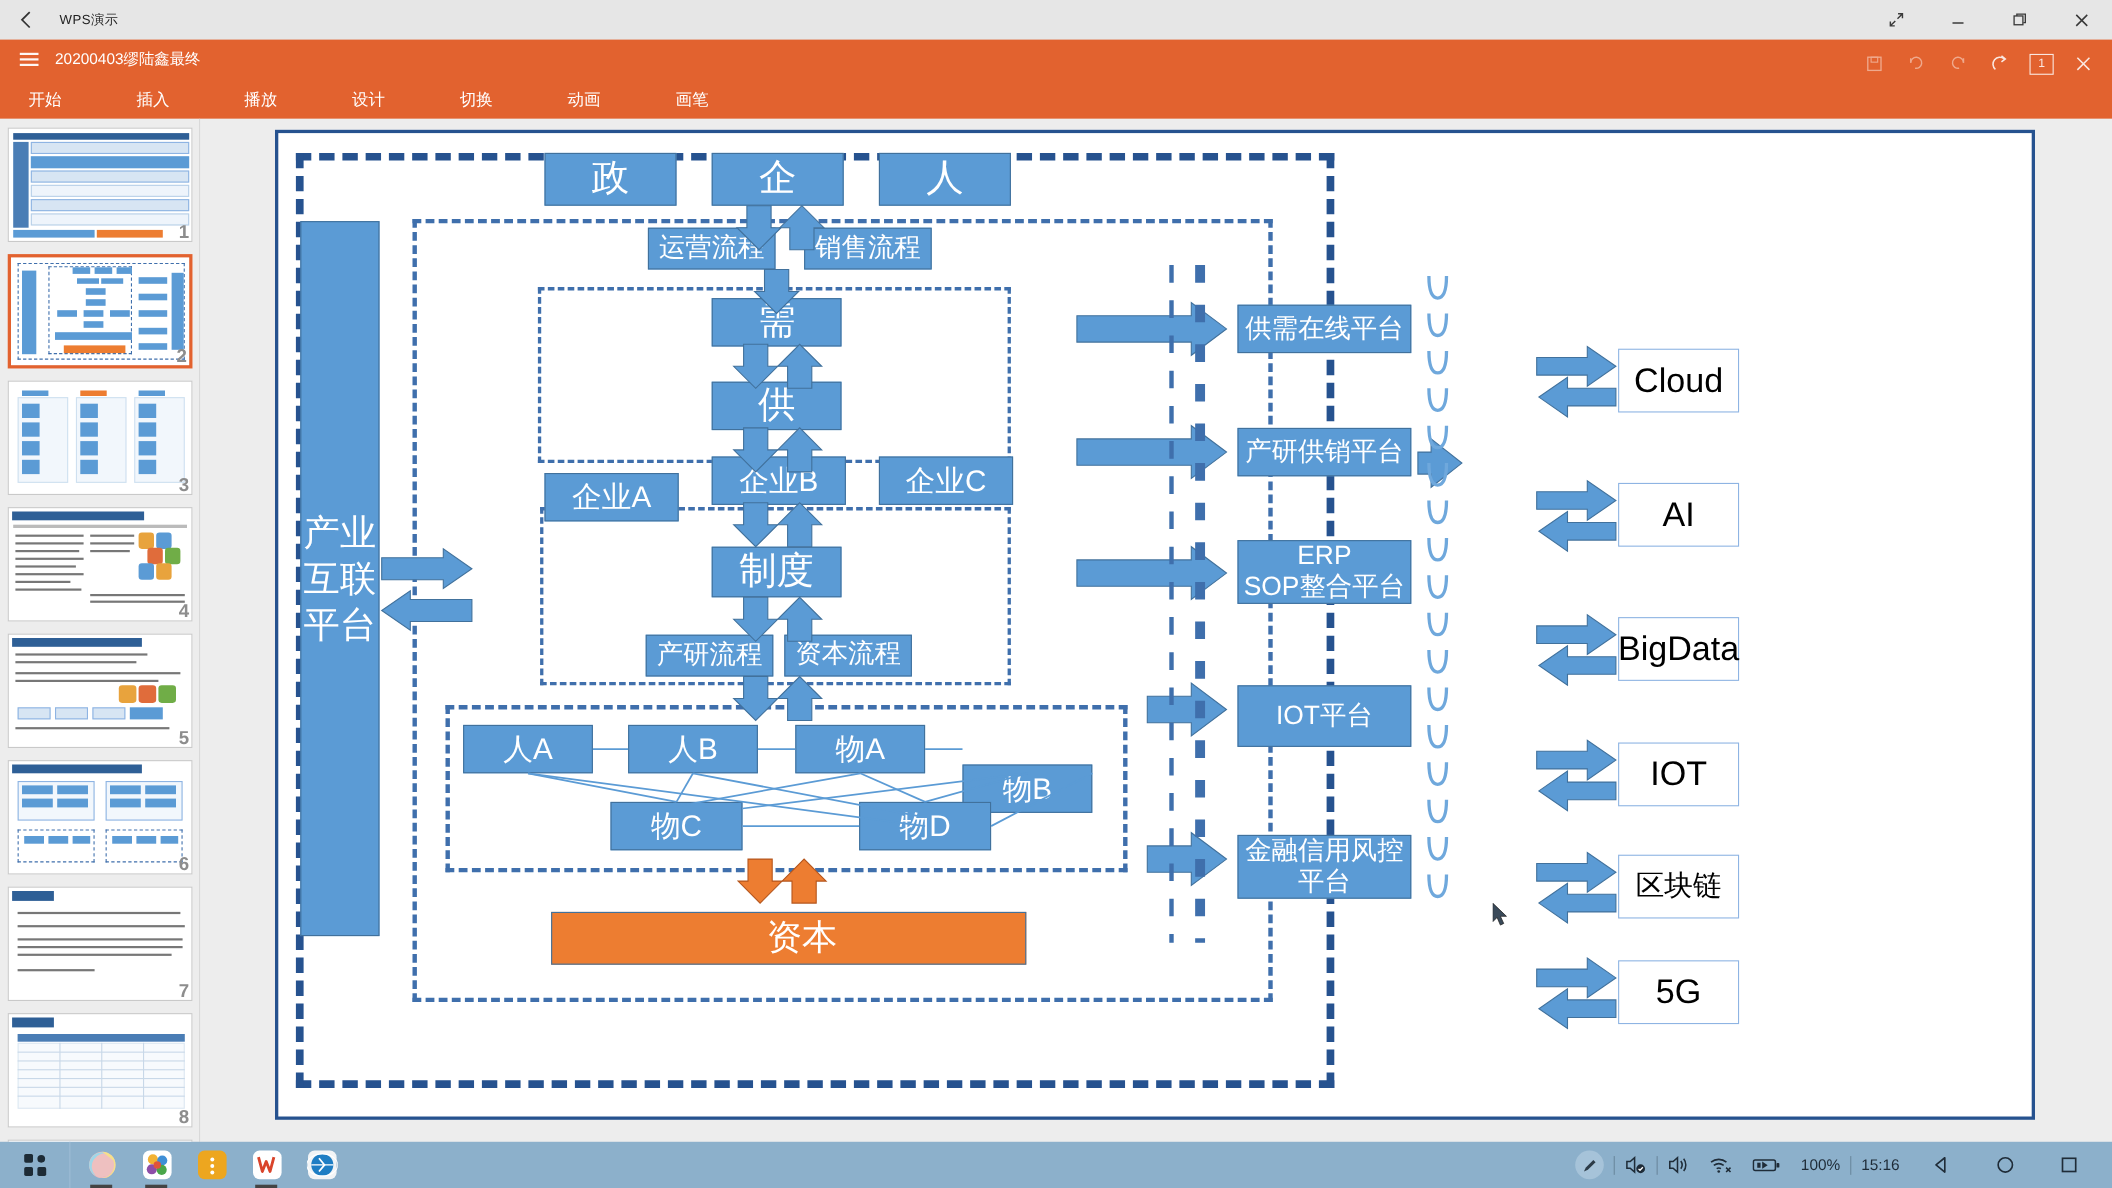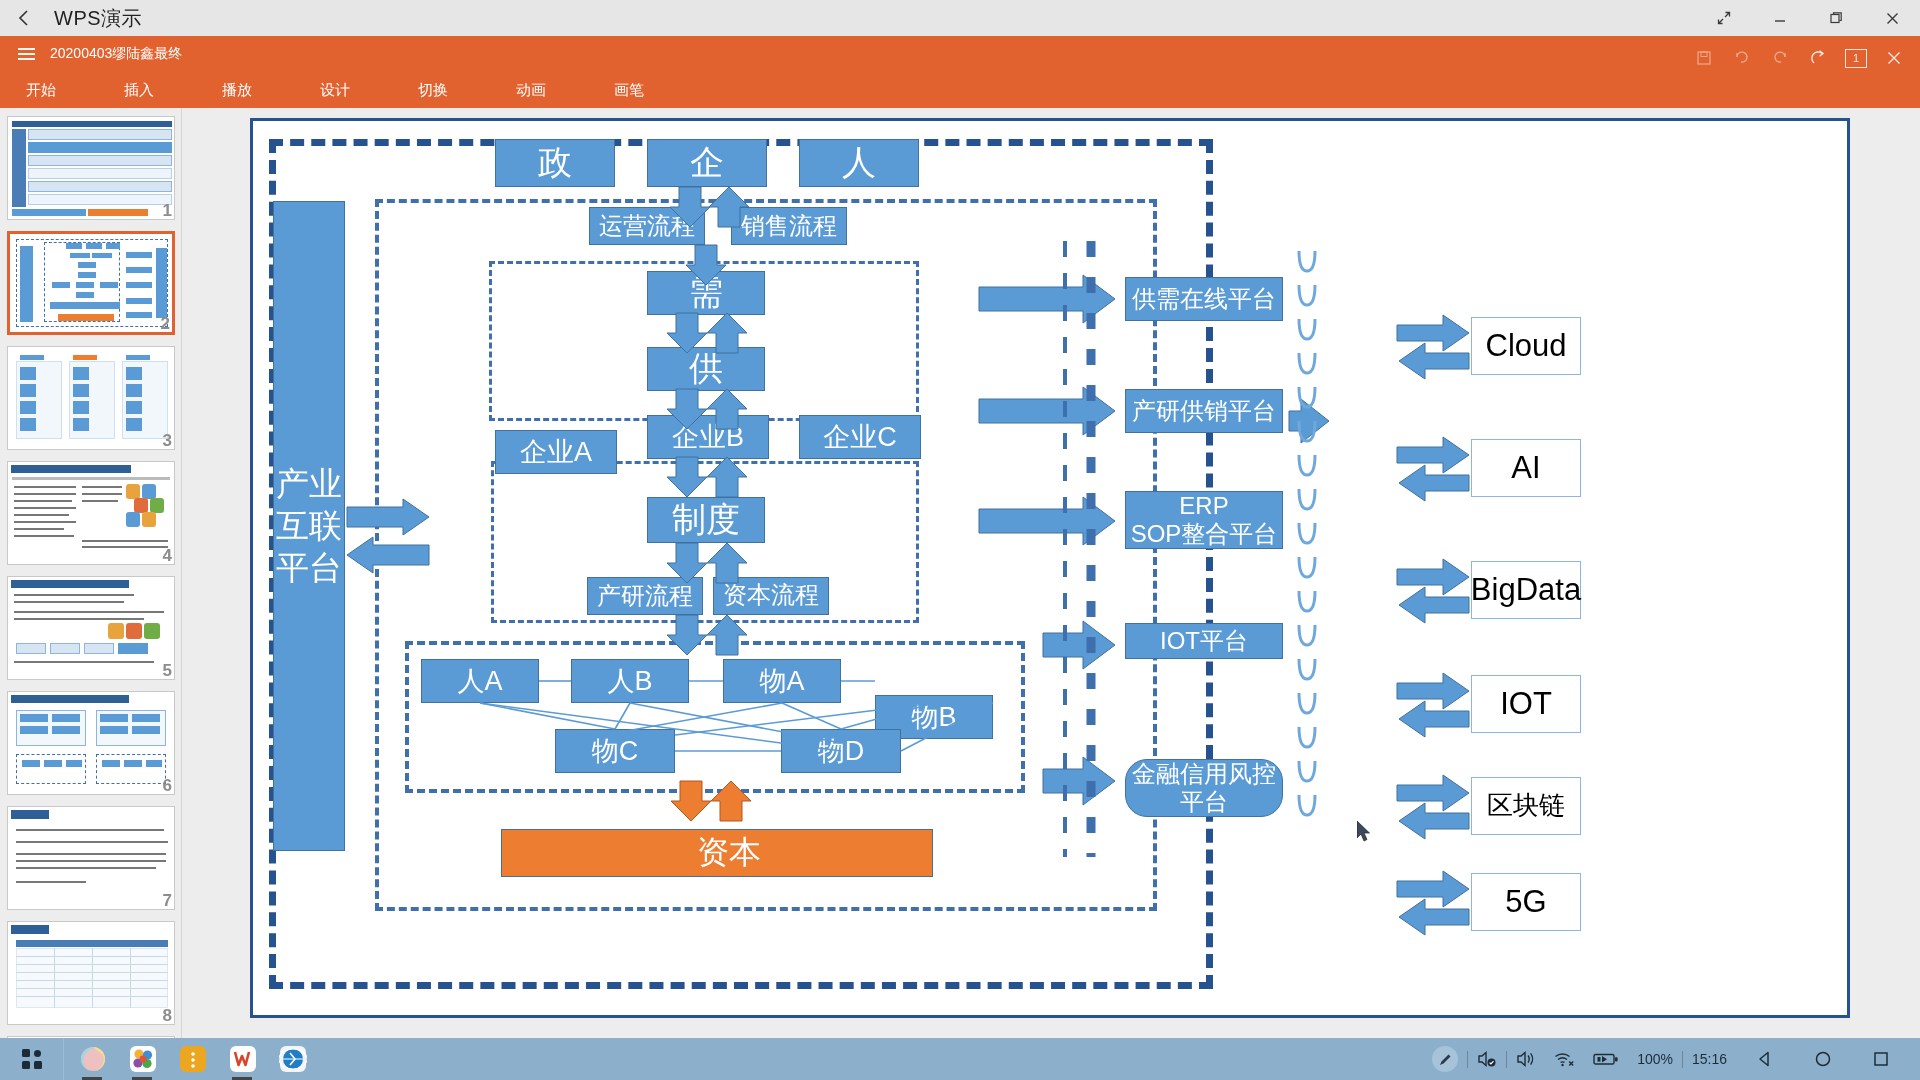--- a/index.html
+++ b/index.html
@@ -10,21 +10,21 @@
   }
   .app { position: relative; width: 1920px; height: 1080px; }
 
   
   .titlebar {
     position: absolute; left: 0; top: 0; width: 1920px; height: 36px;
     background: #e6e6e6; display: flex; align-items: center;
   }
   .tb-back { width: 46px; height: 36px; display: flex; align-items: center; justify-content: center;
              color: #333; font-size: 17px; cursor: pointer; }
-  .tb-title { font-size: 20px; color: #222; margin-left: 8px; letter-spacing: .5px; }
+  .tb-title { font-size: 12px; color: #222; margin-left: 8px; letter-spacing: .5px; }
   .tb-spacer { flex: 1; }
   .tb-btn { width: 56px; height: 36px; display: flex; align-items: center; justify-content: center;
             color: #3a3a3a; font-size: 15px; cursor: pointer; }
   .tb-btn svg { display: block; }
 
   
   .ribbon {
     position: absolute; left: 0; top: 36px; width: 1920px; height: 72px;
     background: #e2622f;
   }
@@ -429,22 +429,22 @@
       <div class="bx" style="left:528px;top:608px;width:120px;height:44px;">物D</div>
 
       <div class="bx orange" style="left:248px;top:708px;width:432px;height:48px;padding-left:24px;">资本</div>
 
       <div class="bx sm" style="left:872px;top:156px;width:158px;height:44px;">供需在线平台</div>
       <div class="bx sm" style="left:872px;top:268px;width:158px;height:44px;">产研供销平台</div>
       <div class="bx sm" style="left:872px;top:370px;width:158px;height:58px;flex-direction:column;line-height:1.15;">
         <span>ERP</span>
         <span>SOP整合平台</span>
       </div>
-      <div class="bx sm" style="left:872px;top:502px;width:158px;height:36px;">IOT平台</div>
-      <div class="bx sm" style="left:872px;top:638px;width:158px;height:58px;flex-direction:column;line-height:1.15;border-radius:22px;">
+      <div class="bx sm" style="left:872px;top:502px;width:158px;height:56px;">IOT平台</div>
+      <div class="bx sm" style="left:872px;top:638px;width:158px;height:58px;flex-direction:column;line-height:1.15;">
         <span>金融信用风控</span>
         <span>平台</span>
       </div>
 
 
       <div class="bx white" style="left:1218px;top:196px;width:110px;height:58px;">Cloud</div>
       <div class="bx white" style="left:1218px;top:318px;width:110px;height:58px;">AI</div>
       <div class="bx white" style="left:1218px;top:440px;width:110px;height:58px;">BigData</div>
       <div class="bx white" style="left:1218px;top:554px;width:110px;height:58px;">IOT</div>
       <div class="bx white" style="left:1218px;top:656px;width:110px;height:58px;font-size:26px;">区块链</div>

